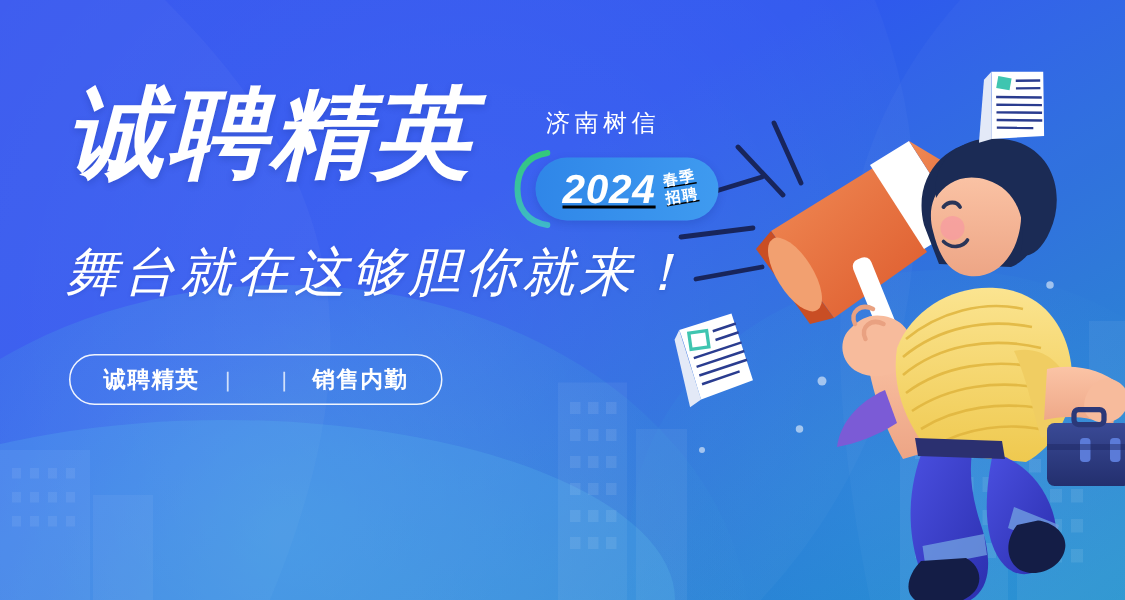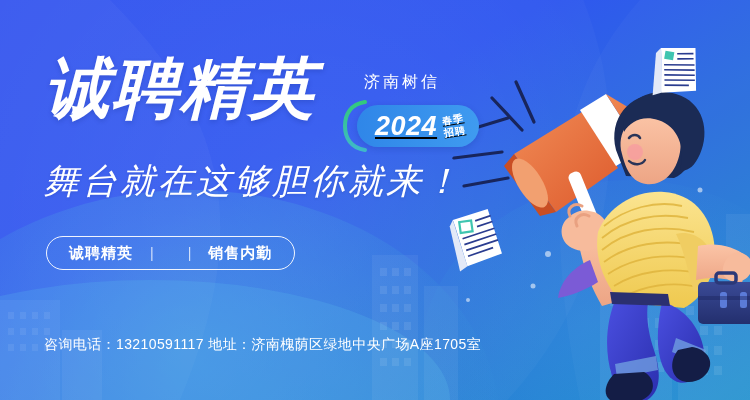--- a/index.html
+++ b/index.html
@@ -441,15 +441,14 @@
 
   <div class="subtitle">舞台就在这够胆你就来！</div>
 
   <div class="positions">
     <span class="job">诚聘精英</span>
     <span class="sep">|</span>
     <span class="sep">|</span>
     <span class="job">销售内勤</span>
   </div>
 
-  <div class="footer">咨询电话：13210591117 地址：济南槐荫区绿地中央广场A座1705室</div>
 
 </div>
 
 </body></html>

